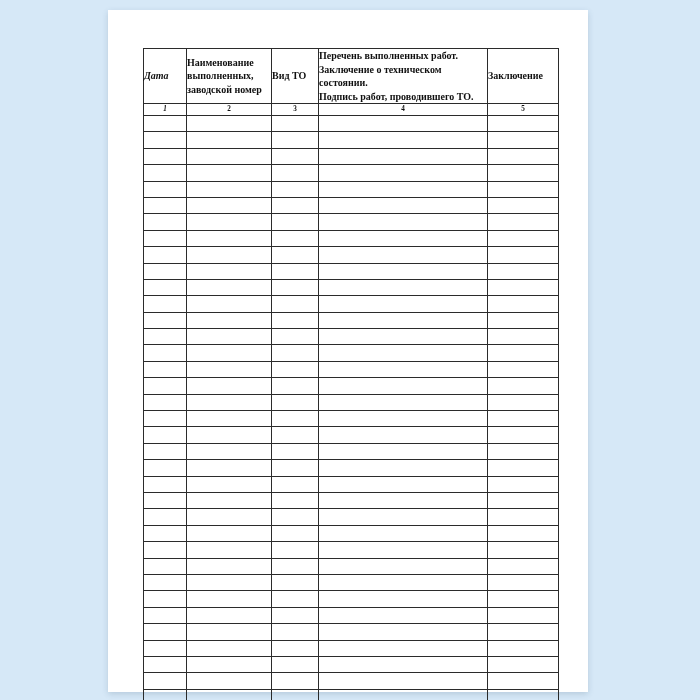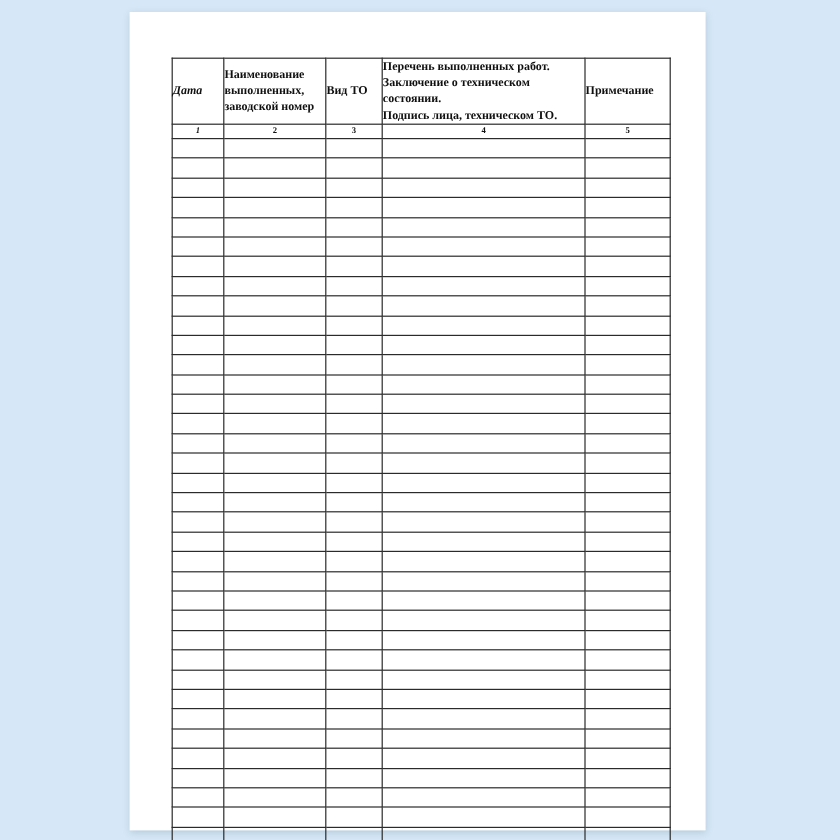--- a/index.html
+++ b/index.html
@@ -86,24 +86,24 @@
               <span class="hdr-line">Наименование</span>
               <span class="hdr-line">выполненных,</span>
               <span class="hdr-line">заводской номер</span>
             </th>
             <th class="c3">
               <span class="hdr-line">Вид ТО</span>
             </th>
             <th class="c4">
               <span class="hdr-line">Перечень выполненных работ.</span>
               <span class="hdr-line">Заключение о техническом состоянии.</span>
-              <span class="hdr-line">Подпись лица, техническом ТО.</span>
+              <span class="hdr-line">Подпись работ, проводившего ТО.</span>
             </th>
             <th class="c5">
-              <span class="hdr-line">Примечание</span>
+              <span class="hdr-line">Заключение</span>
             </th>
           </tr>
           <tr class="numrow">
             <td class="c1">1</td>
             <td class="c2">2</td>
             <td class="c3">3</td>
             <td class="c4">4</td>
             <td class="c5">5</td>
           </tr>
         </thead>

